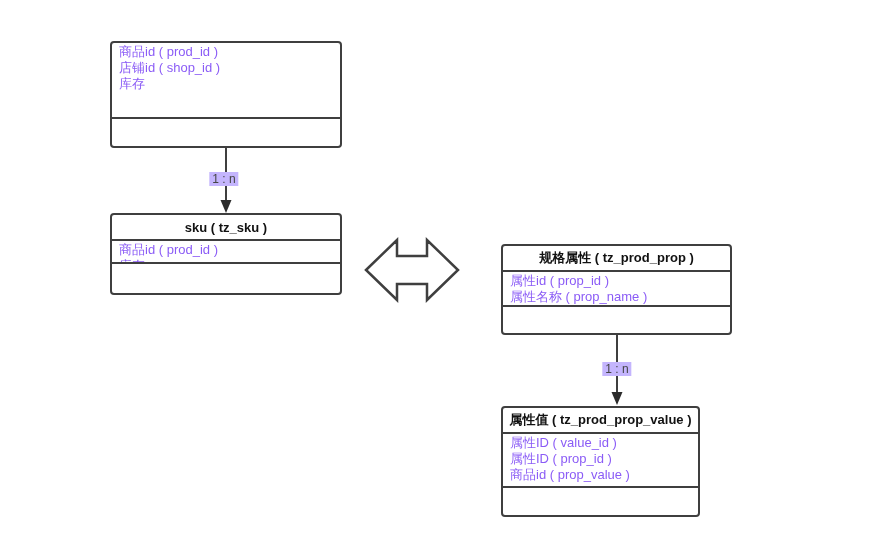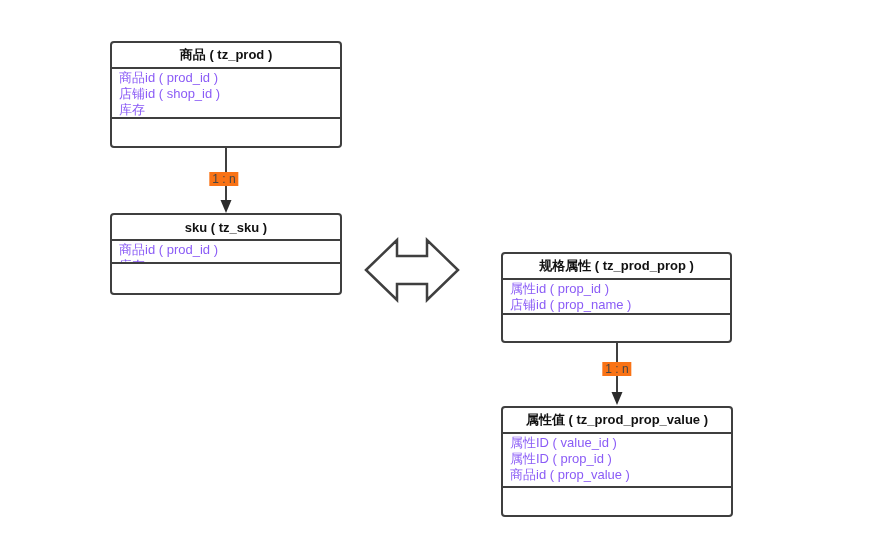--- a/index.html
+++ b/index.html
@@ -20,28 +20,28 @@
   .entity-fields{
     flex:1;padding:1px 7px 0 7px;font-size:13px;line-height:16px;color:#8b5cf6;
     overflow:hidden;
   }
   .field-row{white-space:nowrap;}
   .entity-footer{flex:none;border-top:2px solid #3f3f3f;}
   #tbl-prod      {left:110px;top:41px; width:232px;height:107px;}
   #tbl-prod       .entity-footer{height:27px;}
   #tbl-sku       {left:110px;top:213px;width:232px;height:82px;}
   #tbl-sku        .entity-footer{height:29px;}
-  #tbl-prop      {left:501px;top:252px;width:231px;height:91px;}
+  #tbl-prop      {left:501px;top:244px;width:231px;height:91px;}
   #tbl-prop       .entity-footer{height:26px;}
-  #tbl-propvalue {left:501px;top:406px;width:232px;height:111px;}
+  #tbl-propvalue {left:501px;top:406px;width:199px;height:111px;}
   #tbl-propvalue  .entity-footer{height:27px;}
   svg.connector-layer{position:absolute;left:0;top:0;pointer-events:none;}
   .conn-label{
     position:absolute;transform:translate(-50%,-50%);
-    background:#f97316;padding:0 3px;font-size:12px;color:#454545;white-space:nowrap;
+    background:#c4b5fd;padding:0 3px;font-size:12px;color:#454545;white-space:nowrap;
   }
   #conn-label-1{left:224px;top:179px;}
   #conn-label-2{left:617px;top:369px;}
 </style>
 </head>
 <body>
 
 <div class="canvas">
 
   <svg class="connector-layer" width="884" height="539" viewBox="0 0 884 539">
@@ -49,21 +49,20 @@
     <line x1="226" y1="148" x2="226" y2="201" stroke="#3f3f3f" stroke-width="2"></line>
     <polygon points="226,213 220.5,200 231.5,200" fill="#2b2b2b"></polygon>
 
     <line x1="617" y1="332" x2="617" y2="393" stroke="#3f3f3f" stroke-width="2"></line>
     <polygon points="617,405 611.5,392 622.5,392" fill="#2b2b2b"></polygon>
 
     <polygon points="366,270 397,240 397,256 427,256 427,240 458,270 427,300 427,284 397,284 397,300" fill="#ffffff" stroke="#3f3f3f" stroke-width="2.5"></polygon>
   </svg>
 
   <div class="entity" id="tbl-prod">
-    <div class="entity-title">商品 ( tz_prod )</div>
     <div class="entity-fields">
         <div class="field-row">商品id ( prod_id )</div>
         <div class="field-row">店铺id ( shop_id )</div>
         <div class="field-row">库存</div>
       </div>
     <div class="entity-footer"></div>
   </div>
 
   <div class="entity" id="tbl-sku">
     <div class="entity-title">sku ( tz_sku )</div>
@@ -71,21 +70,21 @@
         <div class="field-row">商品id ( prod_id )</div>
         <div class="field-row">库存</div>
       </div>
     <div class="entity-footer"></div>
   </div>
 
   <div class="entity" id="tbl-prop">
     <div class="entity-title">规格属性 ( tz_prod_prop )</div>
     <div class="entity-fields">
         <div class="field-row">属性id ( prop_id )</div>
-        <div class="field-row">店铺id ( prop_name )</div>
+        <div class="field-row">属性名称 ( prop_name )</div>
       </div>
     <div class="entity-footer"></div>
   </div>
 
   <div class="entity" id="tbl-propvalue">
     <div class="entity-title">属性值 ( tz_prod_prop_value )</div>
     <div class="entity-fields">
         <div class="field-row">属性ID ( value_id )</div>
         <div class="field-row">属性ID ( prop_id )</div>
         <div class="field-row">商品id ( prop_value )</div>

